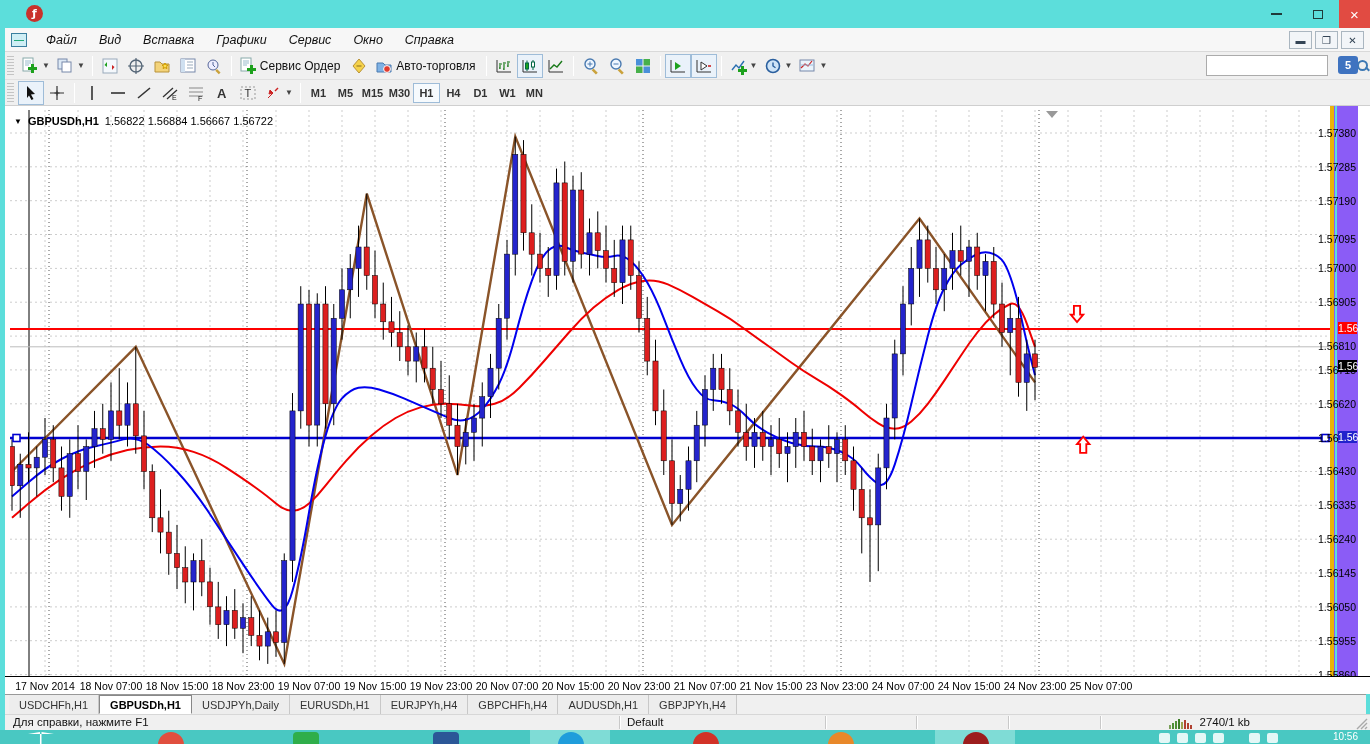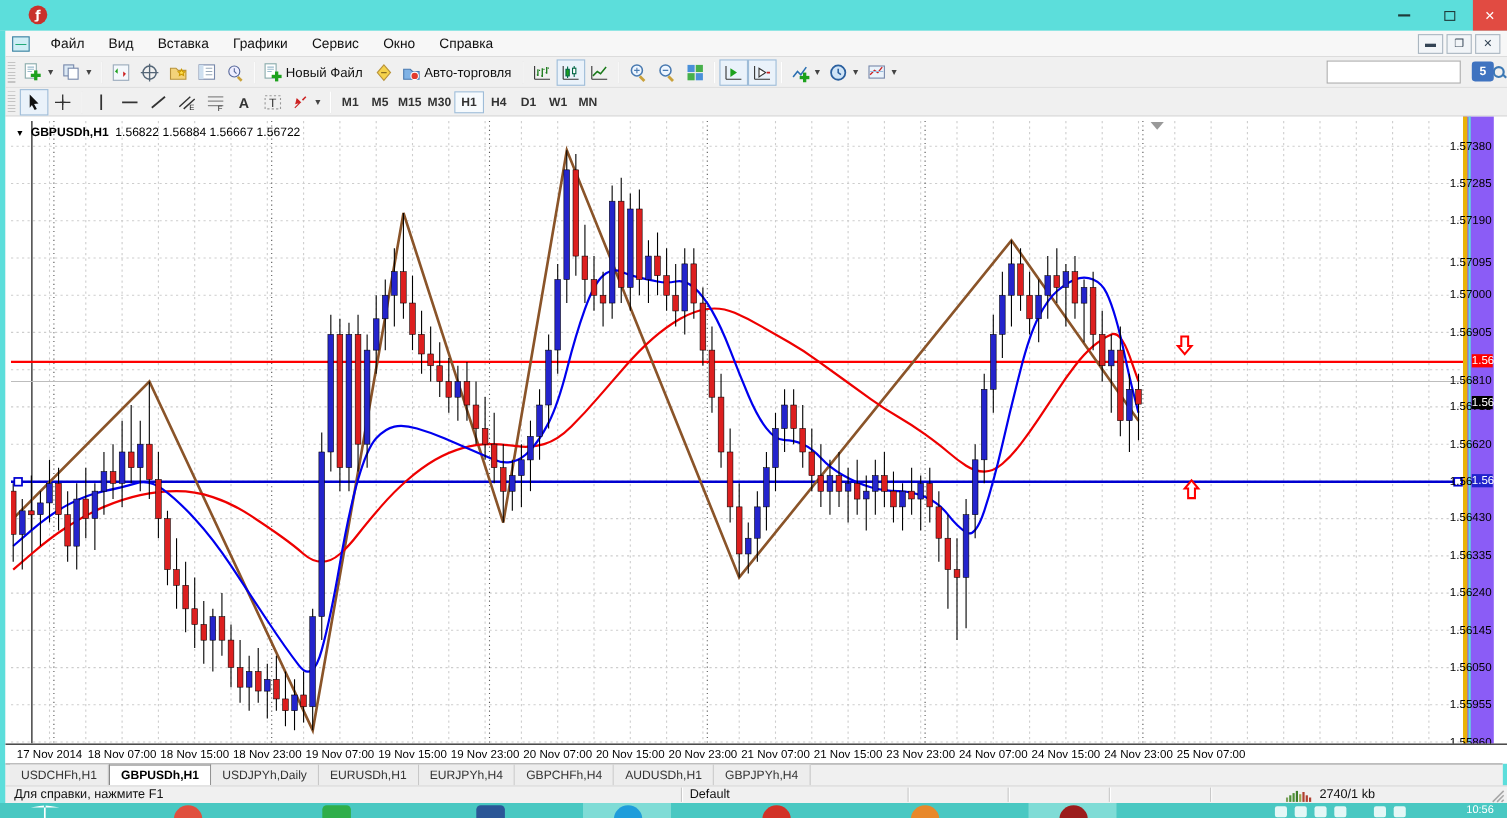--- a/index.html
+++ b/index.html
@@ -16,21 +16,21 @@
   .cap.min{left:1255px;width:42px;} .cap.max{left:1297px;width:42px;}
   .cap.close{left:1339px;width:31px;background:#e14b42;}
   .glyph-min{width:11px;height:0;border-bottom:2px solid #1f3b3a;}
   .glyph-max{width:10px;height:9px;border:1.5px solid #1f3b3a;}
   .glyph-close{color:#fff;font-size:15px;line-height:15px;}
   
   .edgeL{position:absolute;left:0;top:28px;width:5px;height:716px;background:#5cdedb;}
   .edgeR{position:absolute;right:0;top:694px;width:4px;height:50px;background:#5cdedb;}
   
   .menubar{position:absolute;left:5px;top:28px;width:1365px;height:24px;background:#f7f7f7;
-      border-bottom:1px solid #d9d9d9;display:flex;align-items:center;}
+      border-bottom:1px solid #d9d9d9;display:flex;align-items:center;font-style:italic;}
   .appico{width:16px;height:14px;margin:0 8px 0 6px;border:1px solid #3a7f9f;background:#cfeef5;position:relative;}
   .appico::after{content:"";position:absolute;left:2px;top:3px;width:10px;height:7px;
       background:linear-gradient(transparent 40%,#2a7 40%,#2a7 60%,transparent 60%);}
   .menubar .mi{padding:3px 11px;font-size:12.5px;color:#111;}
   .miniwin{position:absolute;right:6px;top:3px;display:flex;gap:3px;}
   .miniwin span{width:23px;height:18px;border:1px solid #aab6c0;background:#f2f5f8;
       display:inline-flex;align-items:center;justify-content:center;font-size:10px;color:#345;}
   
   .tb{position:absolute;left:5px;width:1365px;background:#f0f0f0;display:flex;align-items:center;}
   .tb1{top:52px;height:28px;border-bottom:1px solid #e0e0e0;}
@@ -197,21 +197,21 @@
         <div class="tbsep"></div>
         <div class="tbtn">
           <span>
             <svg width="18" height="18" viewBox="0 0 18 18">
               <rect x="2" y="1" width="10" height="13" fill="#fff" stroke="#8aa"></rect>
               <path d="M4 4h6M4 6h6M4 8h4" stroke="#9bc" stroke-width="1"></path>
               <rect x="8" y="11" width="9" height="3" fill="#1da11d"></rect>
               <rect x="11" y="8" width="3" height="9" fill="#1da11d"></rect>
             </svg>
           </span>
-          <span class="lbl">Новый Файл</span>
+          <span class="lbl">Сервис Ордер</span>
         </div>
         <div class="tbtn">
           <span>
             <svg width="18" height="18" viewBox="0 0 18 18">
               <path d="M9 2l6 7-6 7-6-7z" fill="#f5d24b" stroke="#b8923a"></path>
               <path d="M6.5 9h5" stroke="#8a6d1f"></path>
             </svg>
           </span>
         </div>
         <div class="tbtn">

